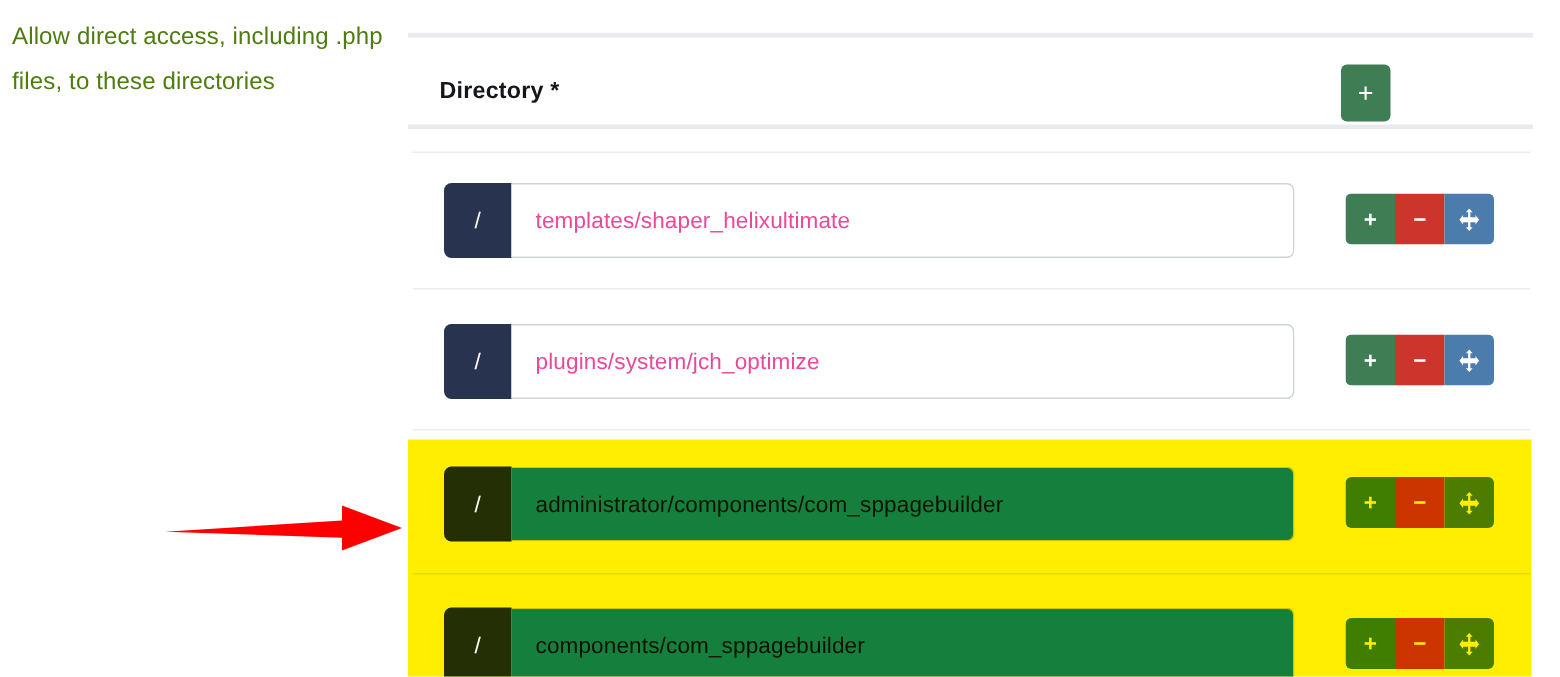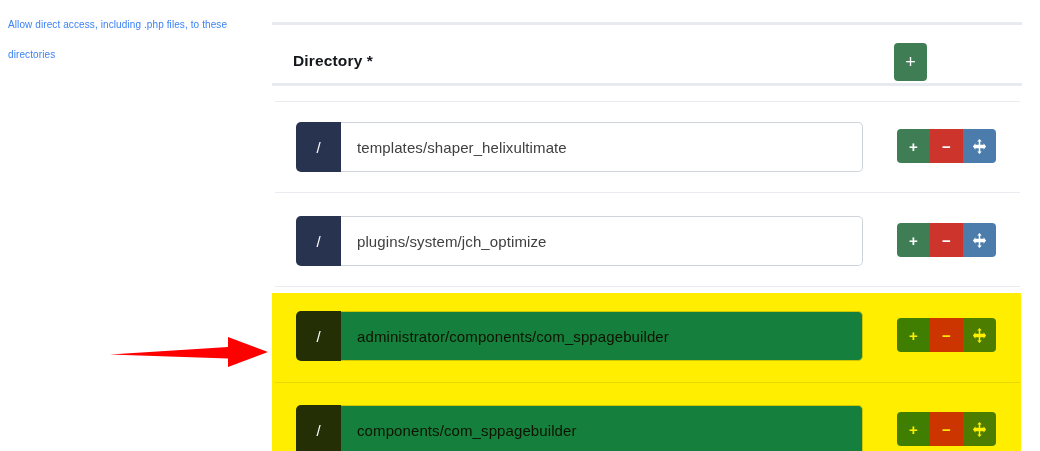--- a/index.html
+++ b/index.html
@@ -15,23 +15,23 @@
     font-family: "Liberation Sans", sans-serif;
     -webkit-font-smoothing: antialiased;
   }
 
   
   #field-label {
     position: absolute;
     left: 8px;
     top: 10px;
     width: 250px;
-    font-size: 10px;
+    font-size: 16px;
     line-height: 30px;
-    color: #3b82f6;
+    color: #4d7c0f;
     letter-spacing: 0.1px;
   }
 
   
   #subform {
     position: absolute;
     left: 272px;
     top: 16px;
     width: 768px;
     height: 451px;
@@ -127,21 +127,21 @@
   }
   .text-input {
     flex: 1 1 auto;
     background: #ffffff;
     border: 1px solid #ced4da;
     border-left: none;
     border-radius: 0 5px 5px 0;
     box-sizing: border-box;
     font-family: "Liberation Sans", sans-serif;
     font-size: 15px;
-    color: #404040;
+    color: #ec4899;
     padding: 0 0 0 16px;
     outline: none;
     letter-spacing: 0.1px;
   }
 
   
   .btn-group {
     position: absolute;
     left: 625px;
     top: 25px;

